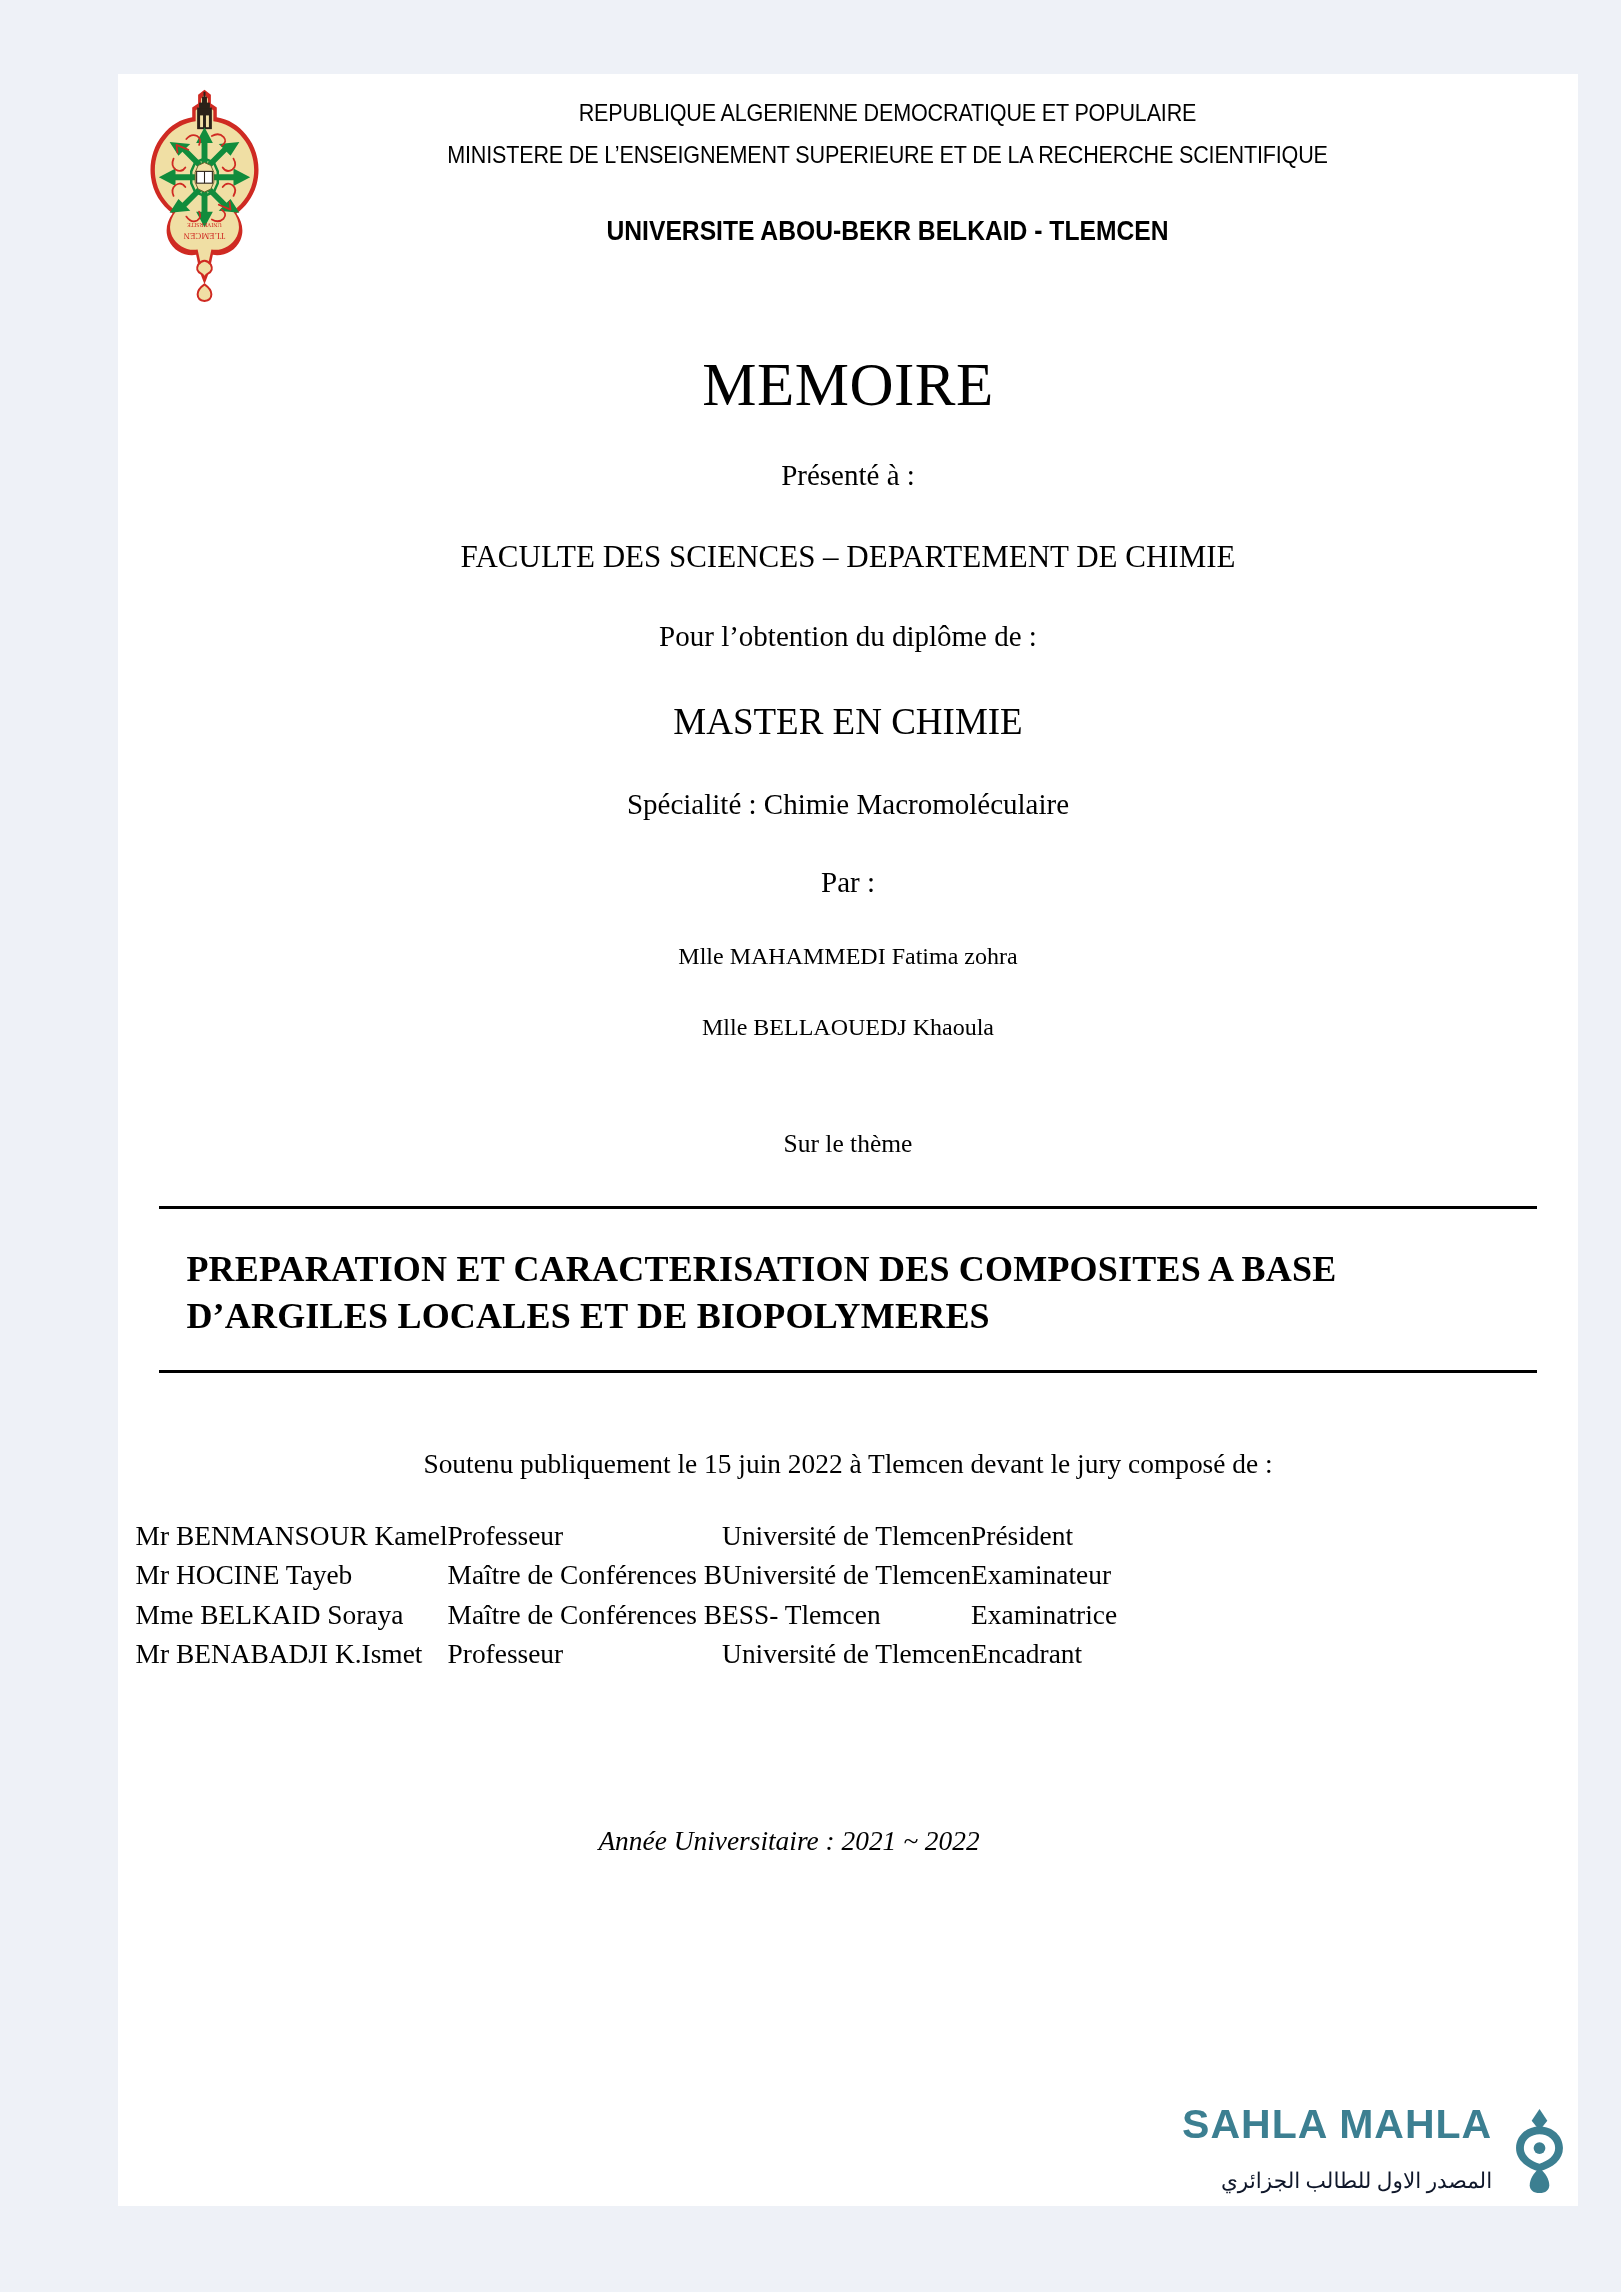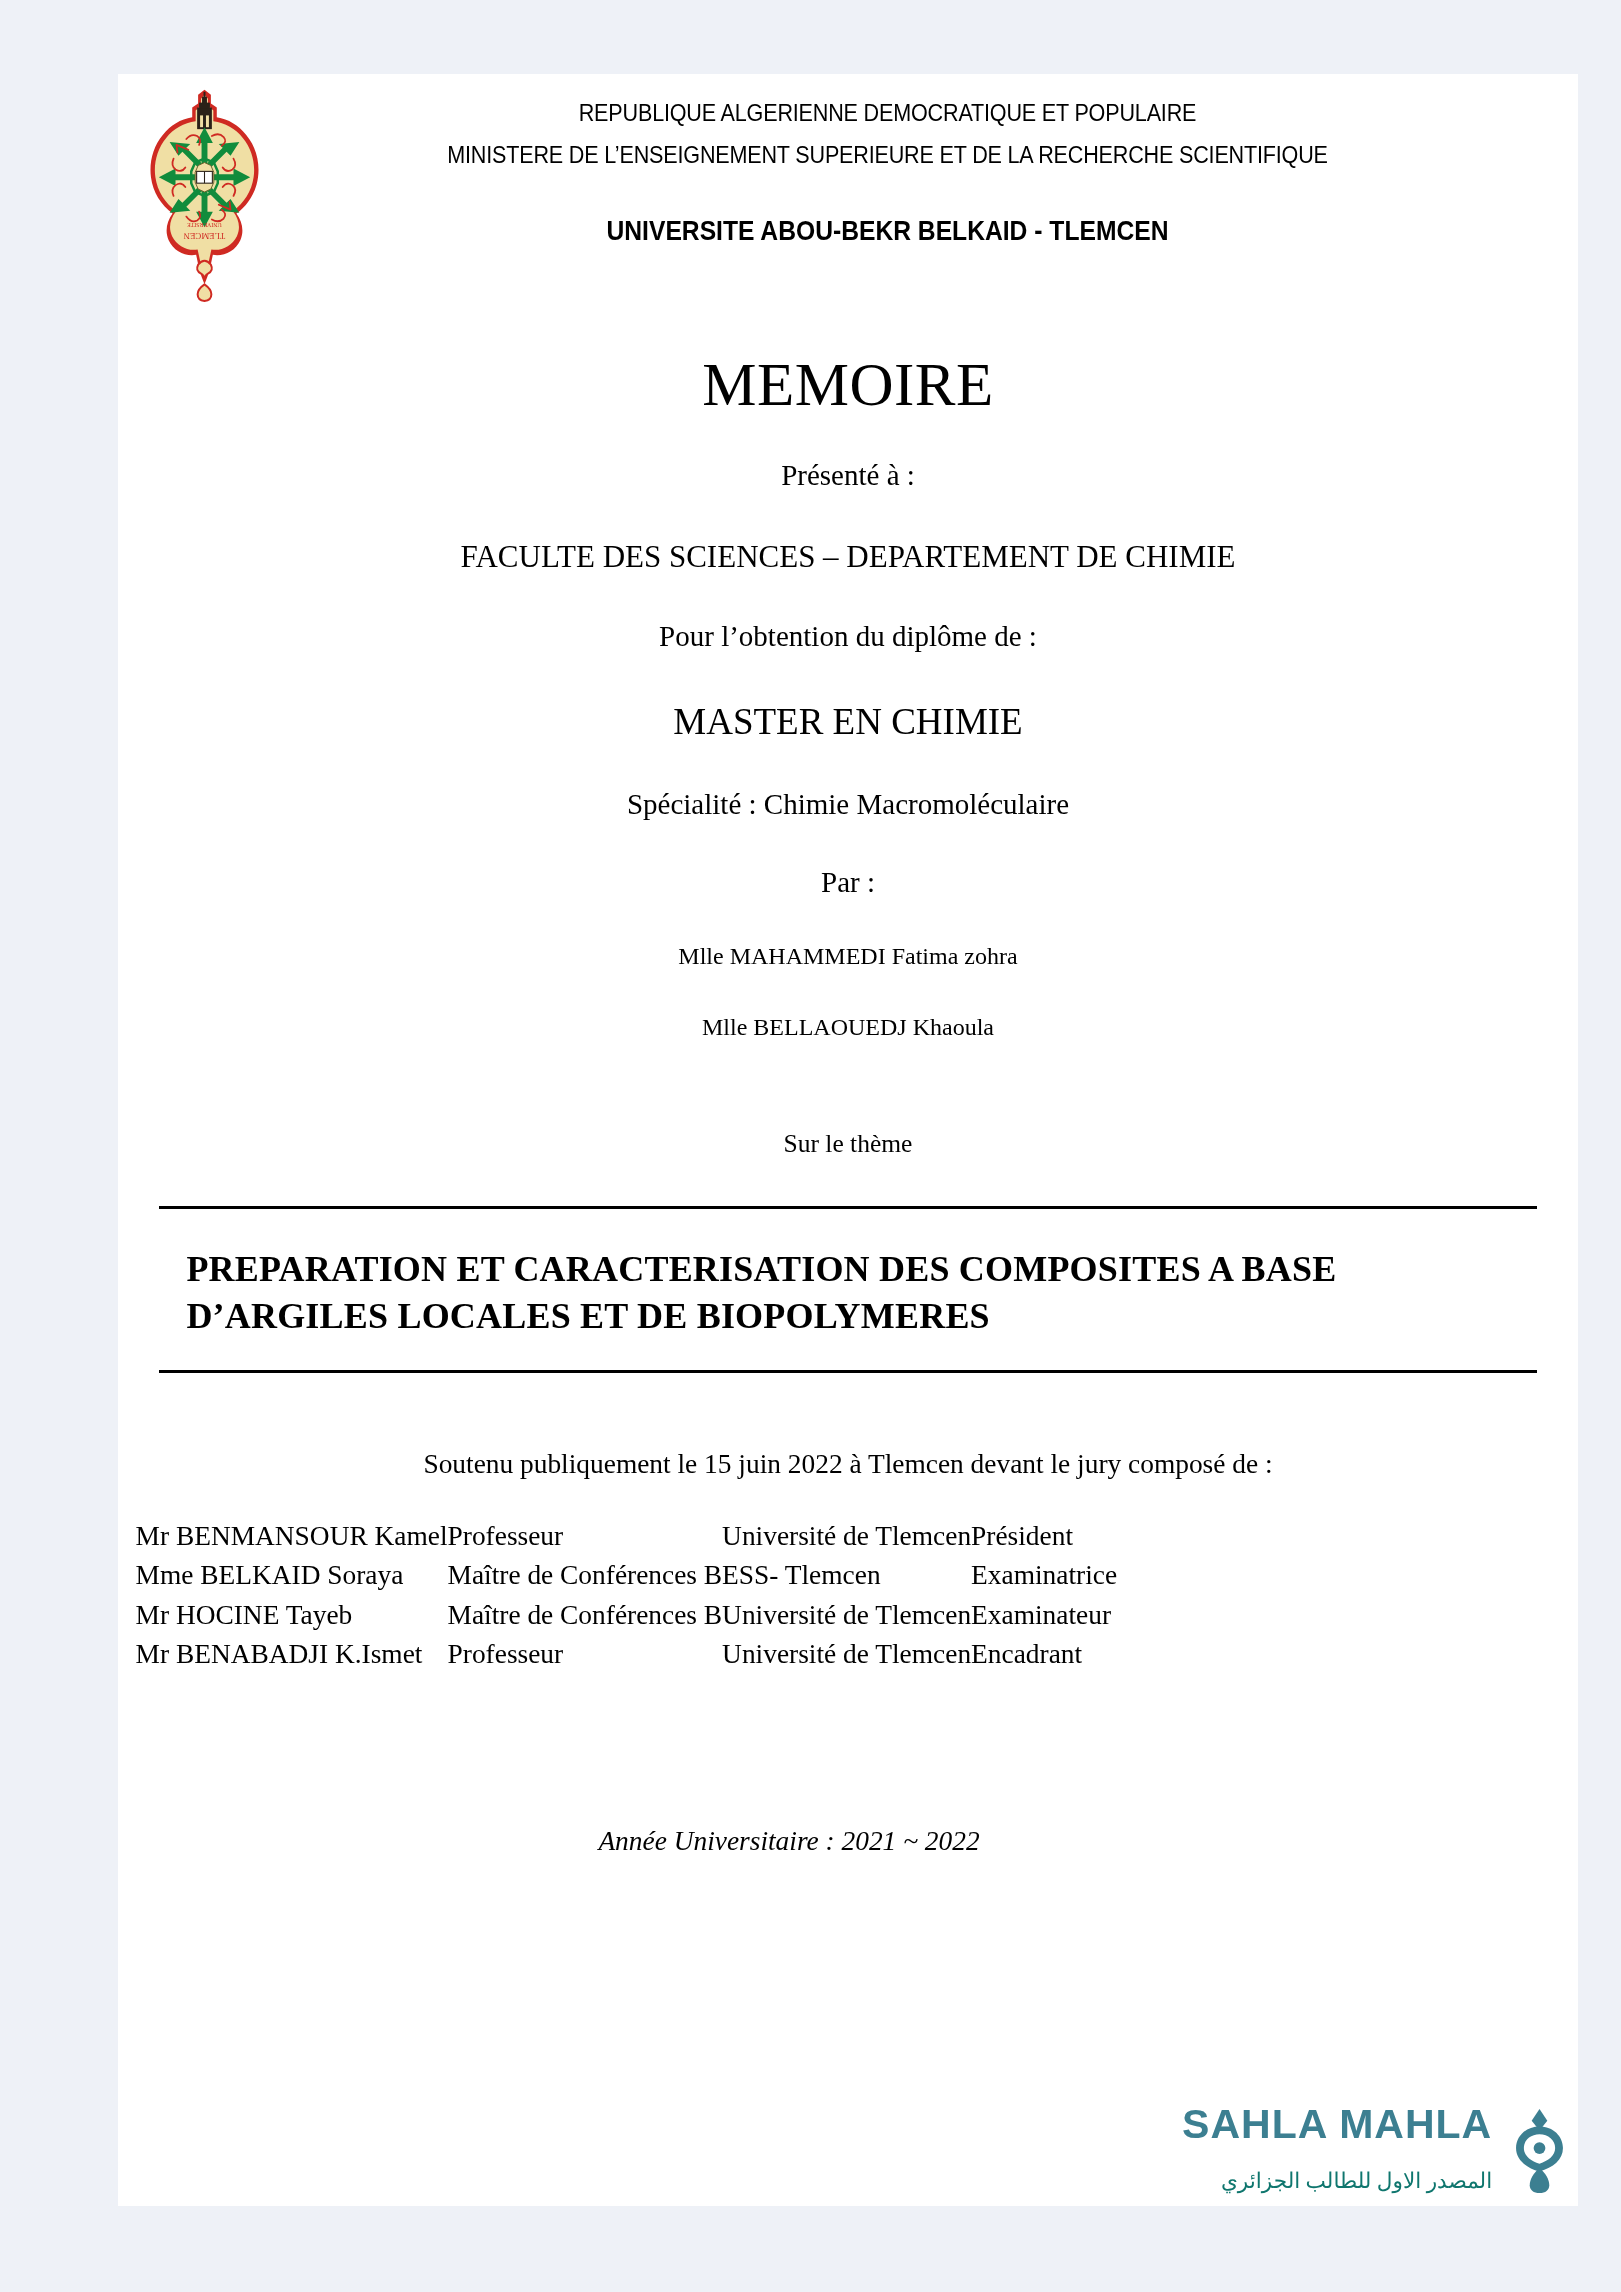--- a/index.html
+++ b/index.html
@@ -184,21 +184,21 @@
   .wm-title {
     font-family: "Liberation Sans", "DejaVu Sans", sans-serif;
     font-size: 41px;
     font-weight: bold;
     letter-spacing: 1px;
     color: #3c7f91;
     line-height: 1.05;
   }
   .wm-sub {
     font-size: 21.6px;
-    color: #0f766e;
+    color: #0f172a;
     direction: rtl;
     line-height: 1.4;
     margin-top: 20px;
   }
   .wm-mark { width: 61px; height: 86px; flex: 0 0 61px; }
 </style>
 </head>
 <body>
 
 <div id="page">
@@ -334,30 +334,30 @@
 
   <table class="jury">
     <tbody>
       <tr>
         <td class="c-name">Mr BENMANSOUR Kamel</td>
         <td class="c-grade">Professeur</td>
         <td class="c-inst">Université de Tlemcen</td>
         <td class="c-role">Président</td>
       </tr>
       <tr>
+        <td class="c-name">Mr HOCINE Tayeb</td>
+        <td class="c-grade">Maître de Conférences B</td>
+        <td class="c-inst">Université de Tlemcen</td>
+        <td class="c-role">Examinateur</td>
+      </tr>
+      <tr>
         <td class="c-name">Mme BELKAID Soraya</td>
         <td class="c-grade">Maître de Conférences B</td>
         <td class="c-inst">ESS- Tlemcen</td>
         <td class="c-role">Examinatrice</td>
-      </tr>
-      <tr>
-        <td class="c-name">Mr HOCINE Tayeb</td>
-        <td class="c-grade">Maître de Conférences B</td>
-        <td class="c-inst">Université de Tlemcen</td>
-        <td class="c-role">Examinateur</td>
       </tr>
       <tr>
         <td class="c-name">Mr  BENABADJI K.Ismet</td>
         <td class="c-grade">Professeur</td>
         <td class="c-inst">Université de Tlemcen</td>
         <td class="c-role">Encadrant</td>
       </tr>
     </tbody>
   </table>
 

